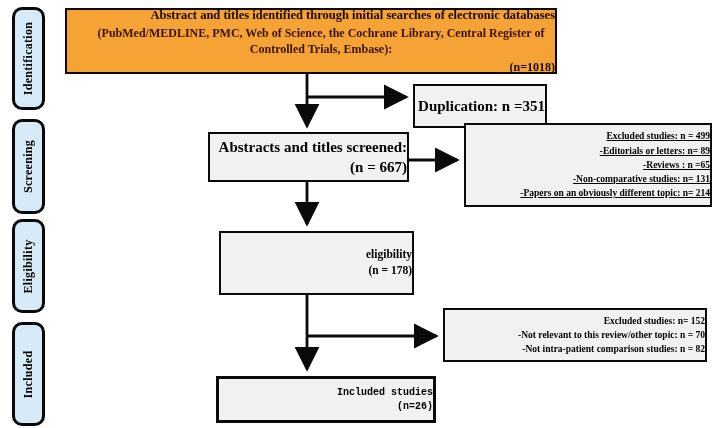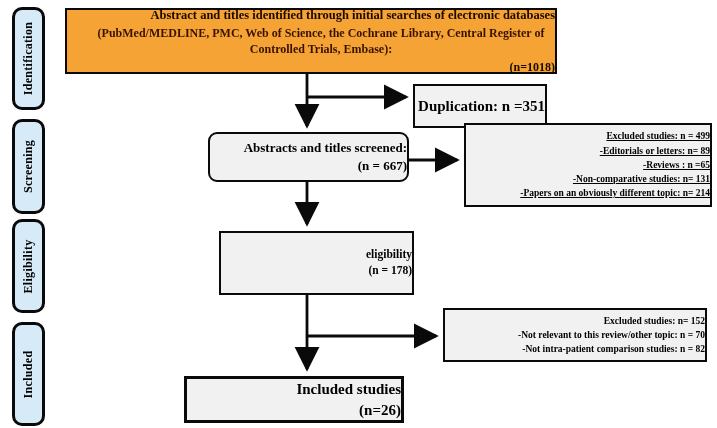--- a/index.html
+++ b/index.html
@@ -58,25 +58,25 @@
     left: 65px; top: 8px; width: 492px; height: 66px;
     background: var(--orange, #f5a334);
     border-width: 2.5px;
     color: #1b0a00;
   }
   #identified-box .t1 { font-size: 12.5px; }
   #identified-box .t2 { font-size: 12px; margin-top: 1px; color: #3a1200; padding-left: 20px; }
   #identified-box .t3 { font-size: 12px; margin-top: 2px; }
 
   #duplication-box { left: 413px; top: 84px;  width: 134px; height: 44px; font-size: 15px; }
-  #screened-box    { left: 208px; top: 132px; width: 201px; height: 50px; font-size: 13px; border-radius: 9px; }
+  #screened-box    { left: 208px; top: 132px; width: 201px; height: 50px; font-size: 15px; }
   #excluded1-box   { left: 464px; top: 123px; width: 248px; height: 84px; font-size: 9.5px; line-height: 1.5; text-decoration: underline; }
   #fulltext-box    { left: 219px; top: 231px; width: 195px; height: 64px; font-size: 11.5px; }
   #excluded2-box   { left: 443px; top: 308px; width: 264px; height: 54px; font-size: 9.5px; line-height: 1.5; }
-  #included-box    { left: 184px; top: 376px; width: 220px; height: 47px; font-size: 15px; border-width: 3px; }
+  #included-box    { left: 216px; top: 376px; width: 220px; height: 47px; font-size: 10px; border-width: 3px; font-family: Liberation Mono, monospace; }
 </style>
 </head>
 <body>
 
 <div class="canvas">
 
   <svg class="arrows" width="717" height="428" viewBox="0 0 717 428" aria-hidden="true">
     <defs>
       <marker id="ah" markerWidth="9" markerHeight="9" refX="8" refY="4.5" orient="auto">
         <path d="M0,0 L9,4.5 L0,9 z" fill="#0a0a0a"></path>

